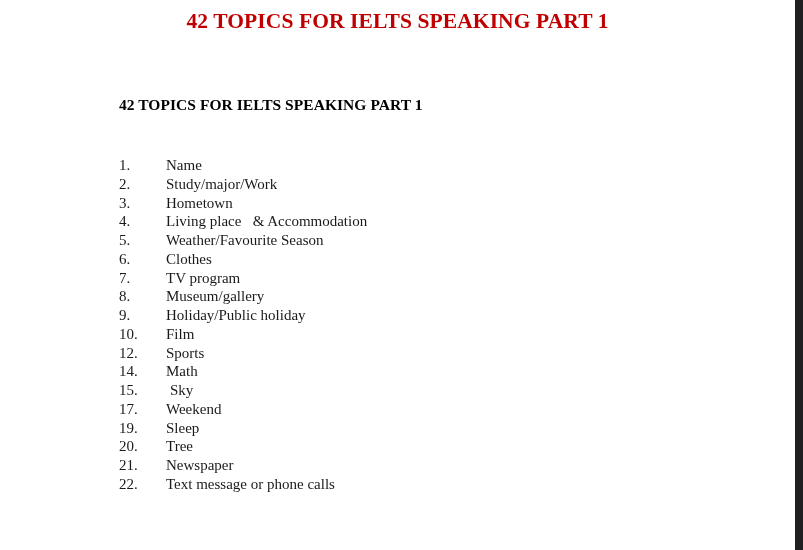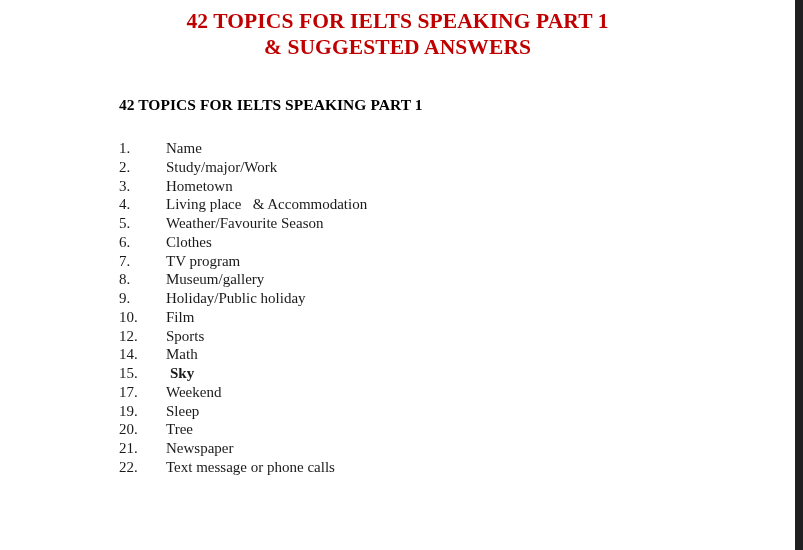--- a/index.html
+++ b/index.html
@@ -109,37 +109,36 @@
     color: #1a1a1a;
     white-space: pre;
   }
   .topic-num {
     width: 47px;
     flex: 0 0 47px;
     text-align: left;
   }
   .topic-label {
     flex: 1 1 auto;
+    margin-top: 17px;
   }
   
   .topic-row.indented .topic-label {
     padding-left: 4px;
-    font-weight: bold;
   }
 </style>
 </head>
 <body>
 
 <div id="viewer">
 
   <div id="page" style="background: rgb(255, 255, 255);">
 
     <div id="title-wrap">
       <div class="doc-title" style="color: rgb(192, 0, 0);">42 TOPICS FOR IELTS SPEAKING PART 1</div>
-      <div class="doc-title" style="color: rgb(192, 0, 0);">&amp; SUGGESTED ANSWERS</div>
     </div>
 
     <div id="section-heading">42 TOPICS FOR IELTS SPEAKING PART 1</div>
 
     <ol id="topic-list" style="color: rgb(26, 26, 26);">
         <li class="topic-row"><span class="topic-num">1.</span><span class="topic-label">Name</span></li>
         <li class="topic-row"><span class="topic-num">2.</span><span class="topic-label">Study/major/Work</span></li>
         <li class="topic-row"><span class="topic-num">3.</span><span class="topic-label">Hometown</span></li>
         <li class="topic-row"><span class="topic-num">4.</span><span class="topic-label">Living place   &amp; Accommodation</span></li>
         <li class="topic-row"><span class="topic-num">5.</span><span class="topic-label">Weather/Favourite Season</span></li>

